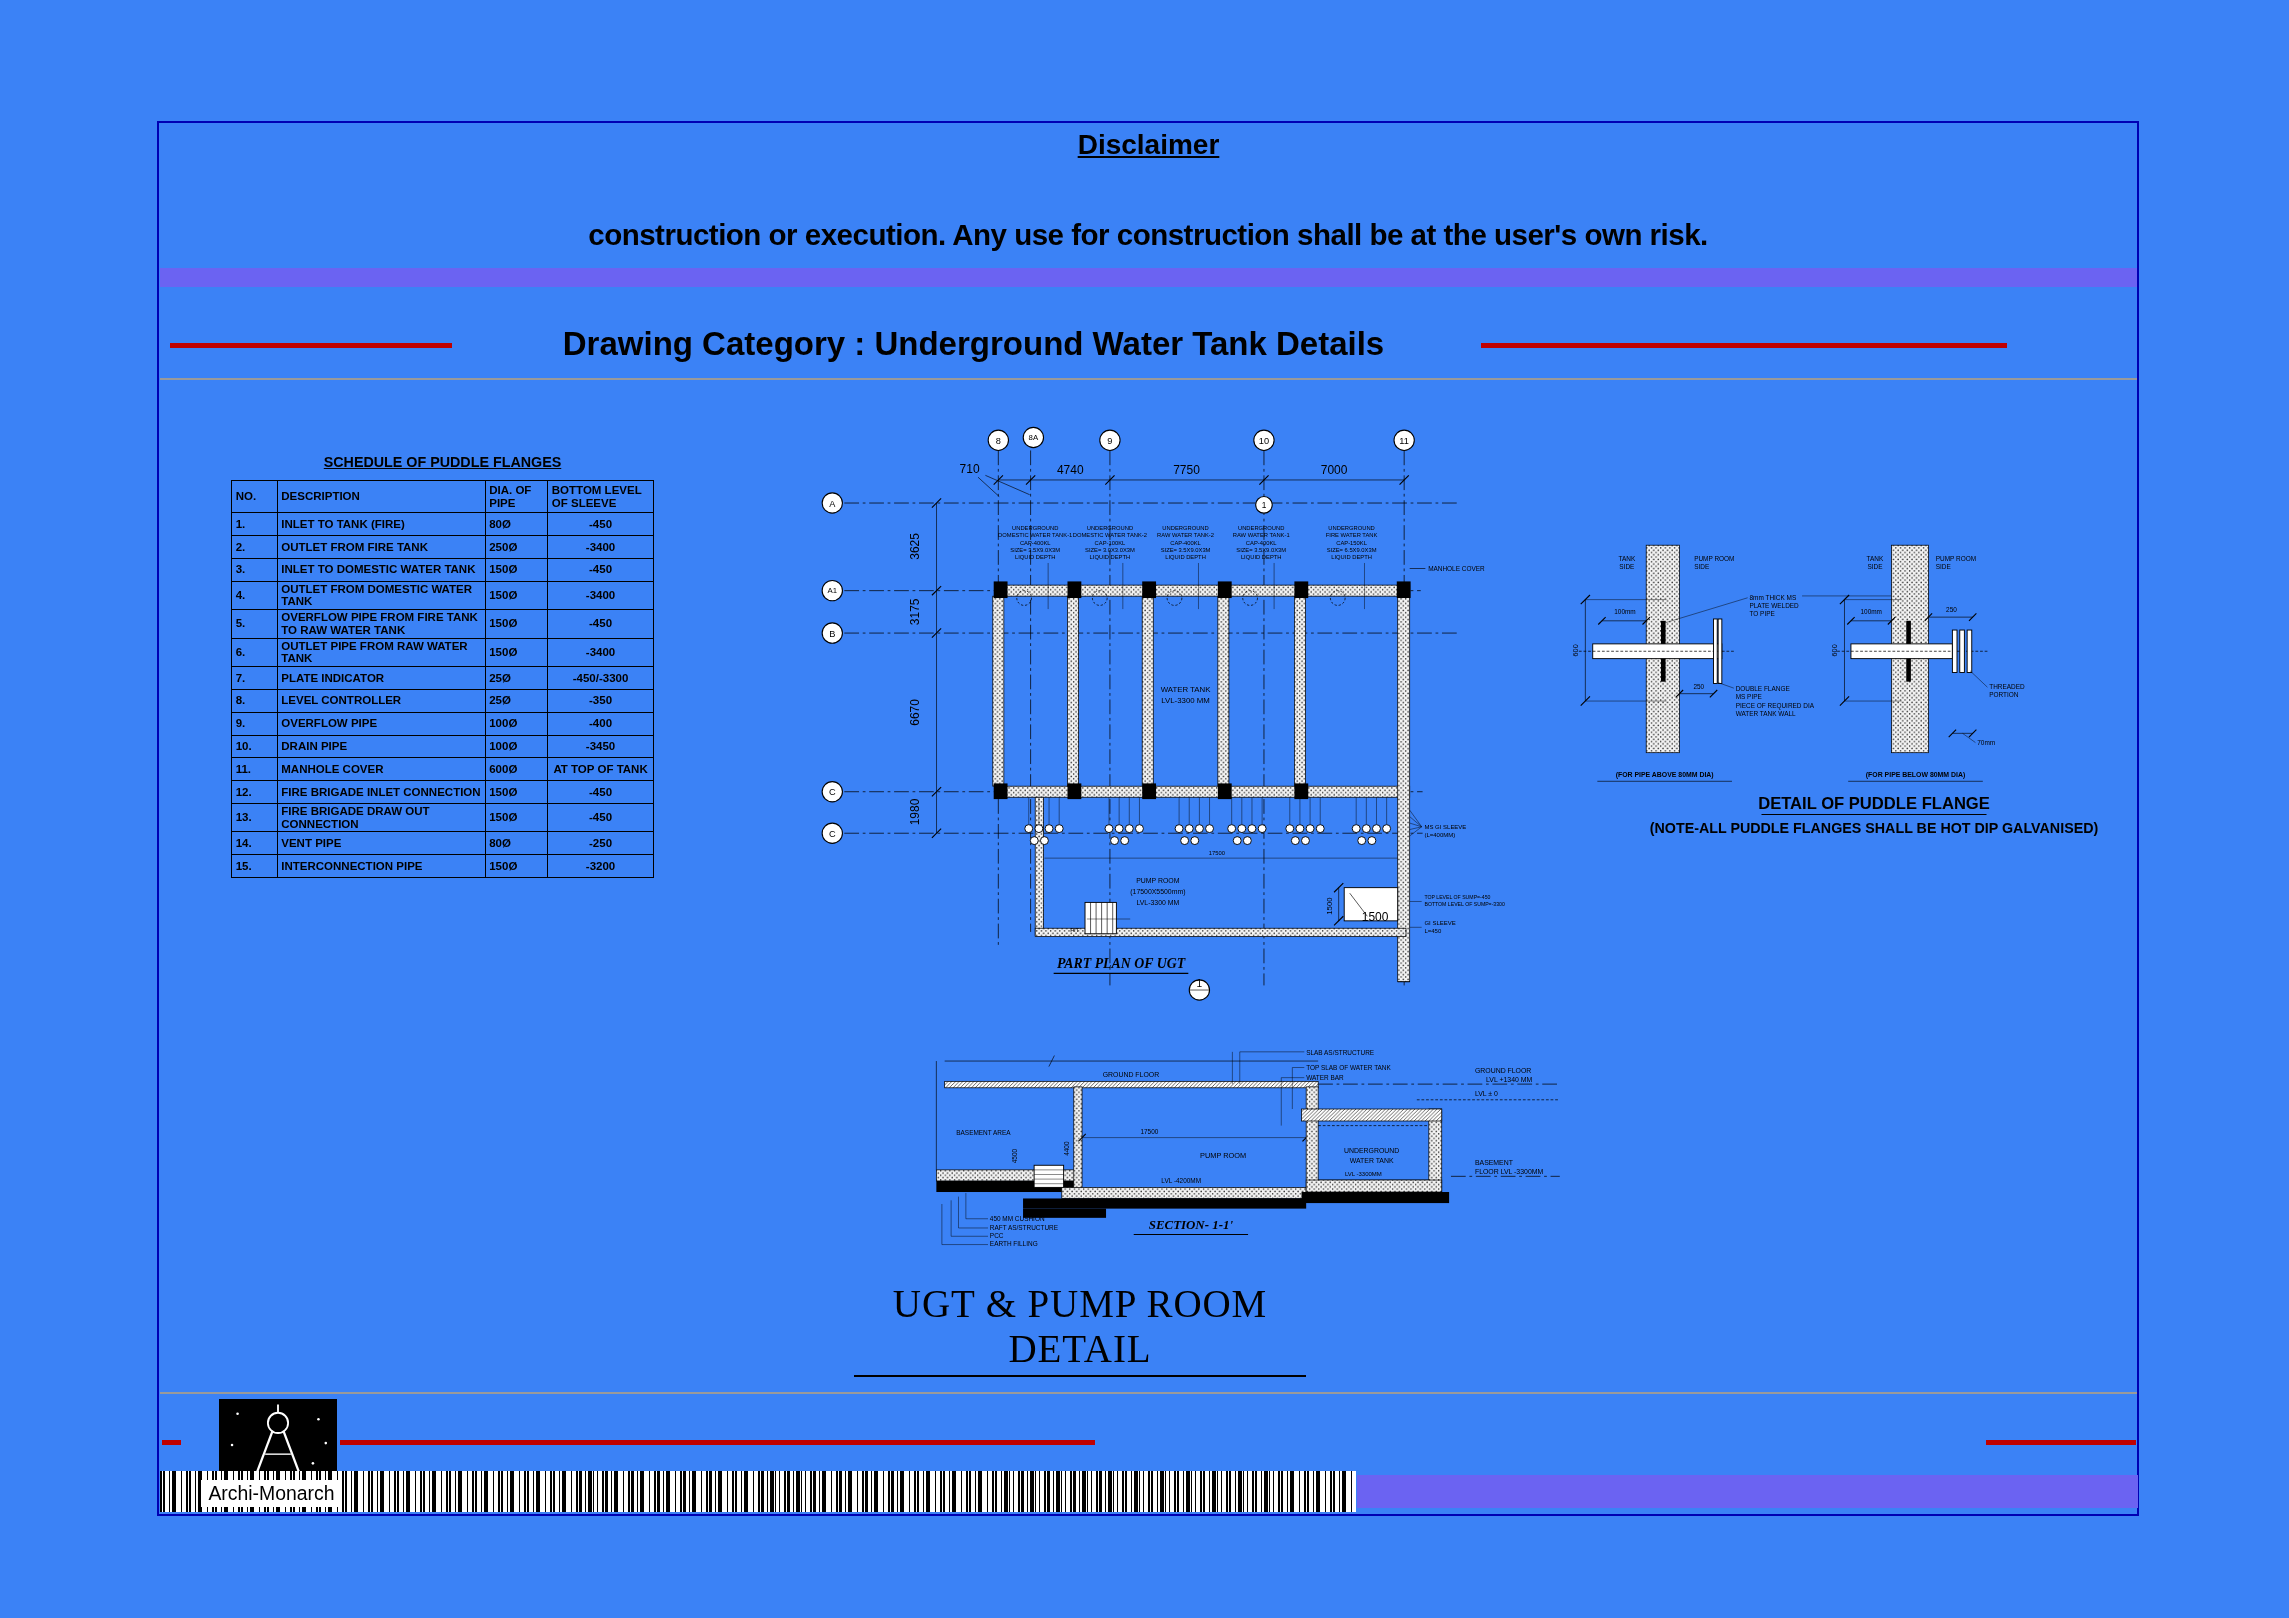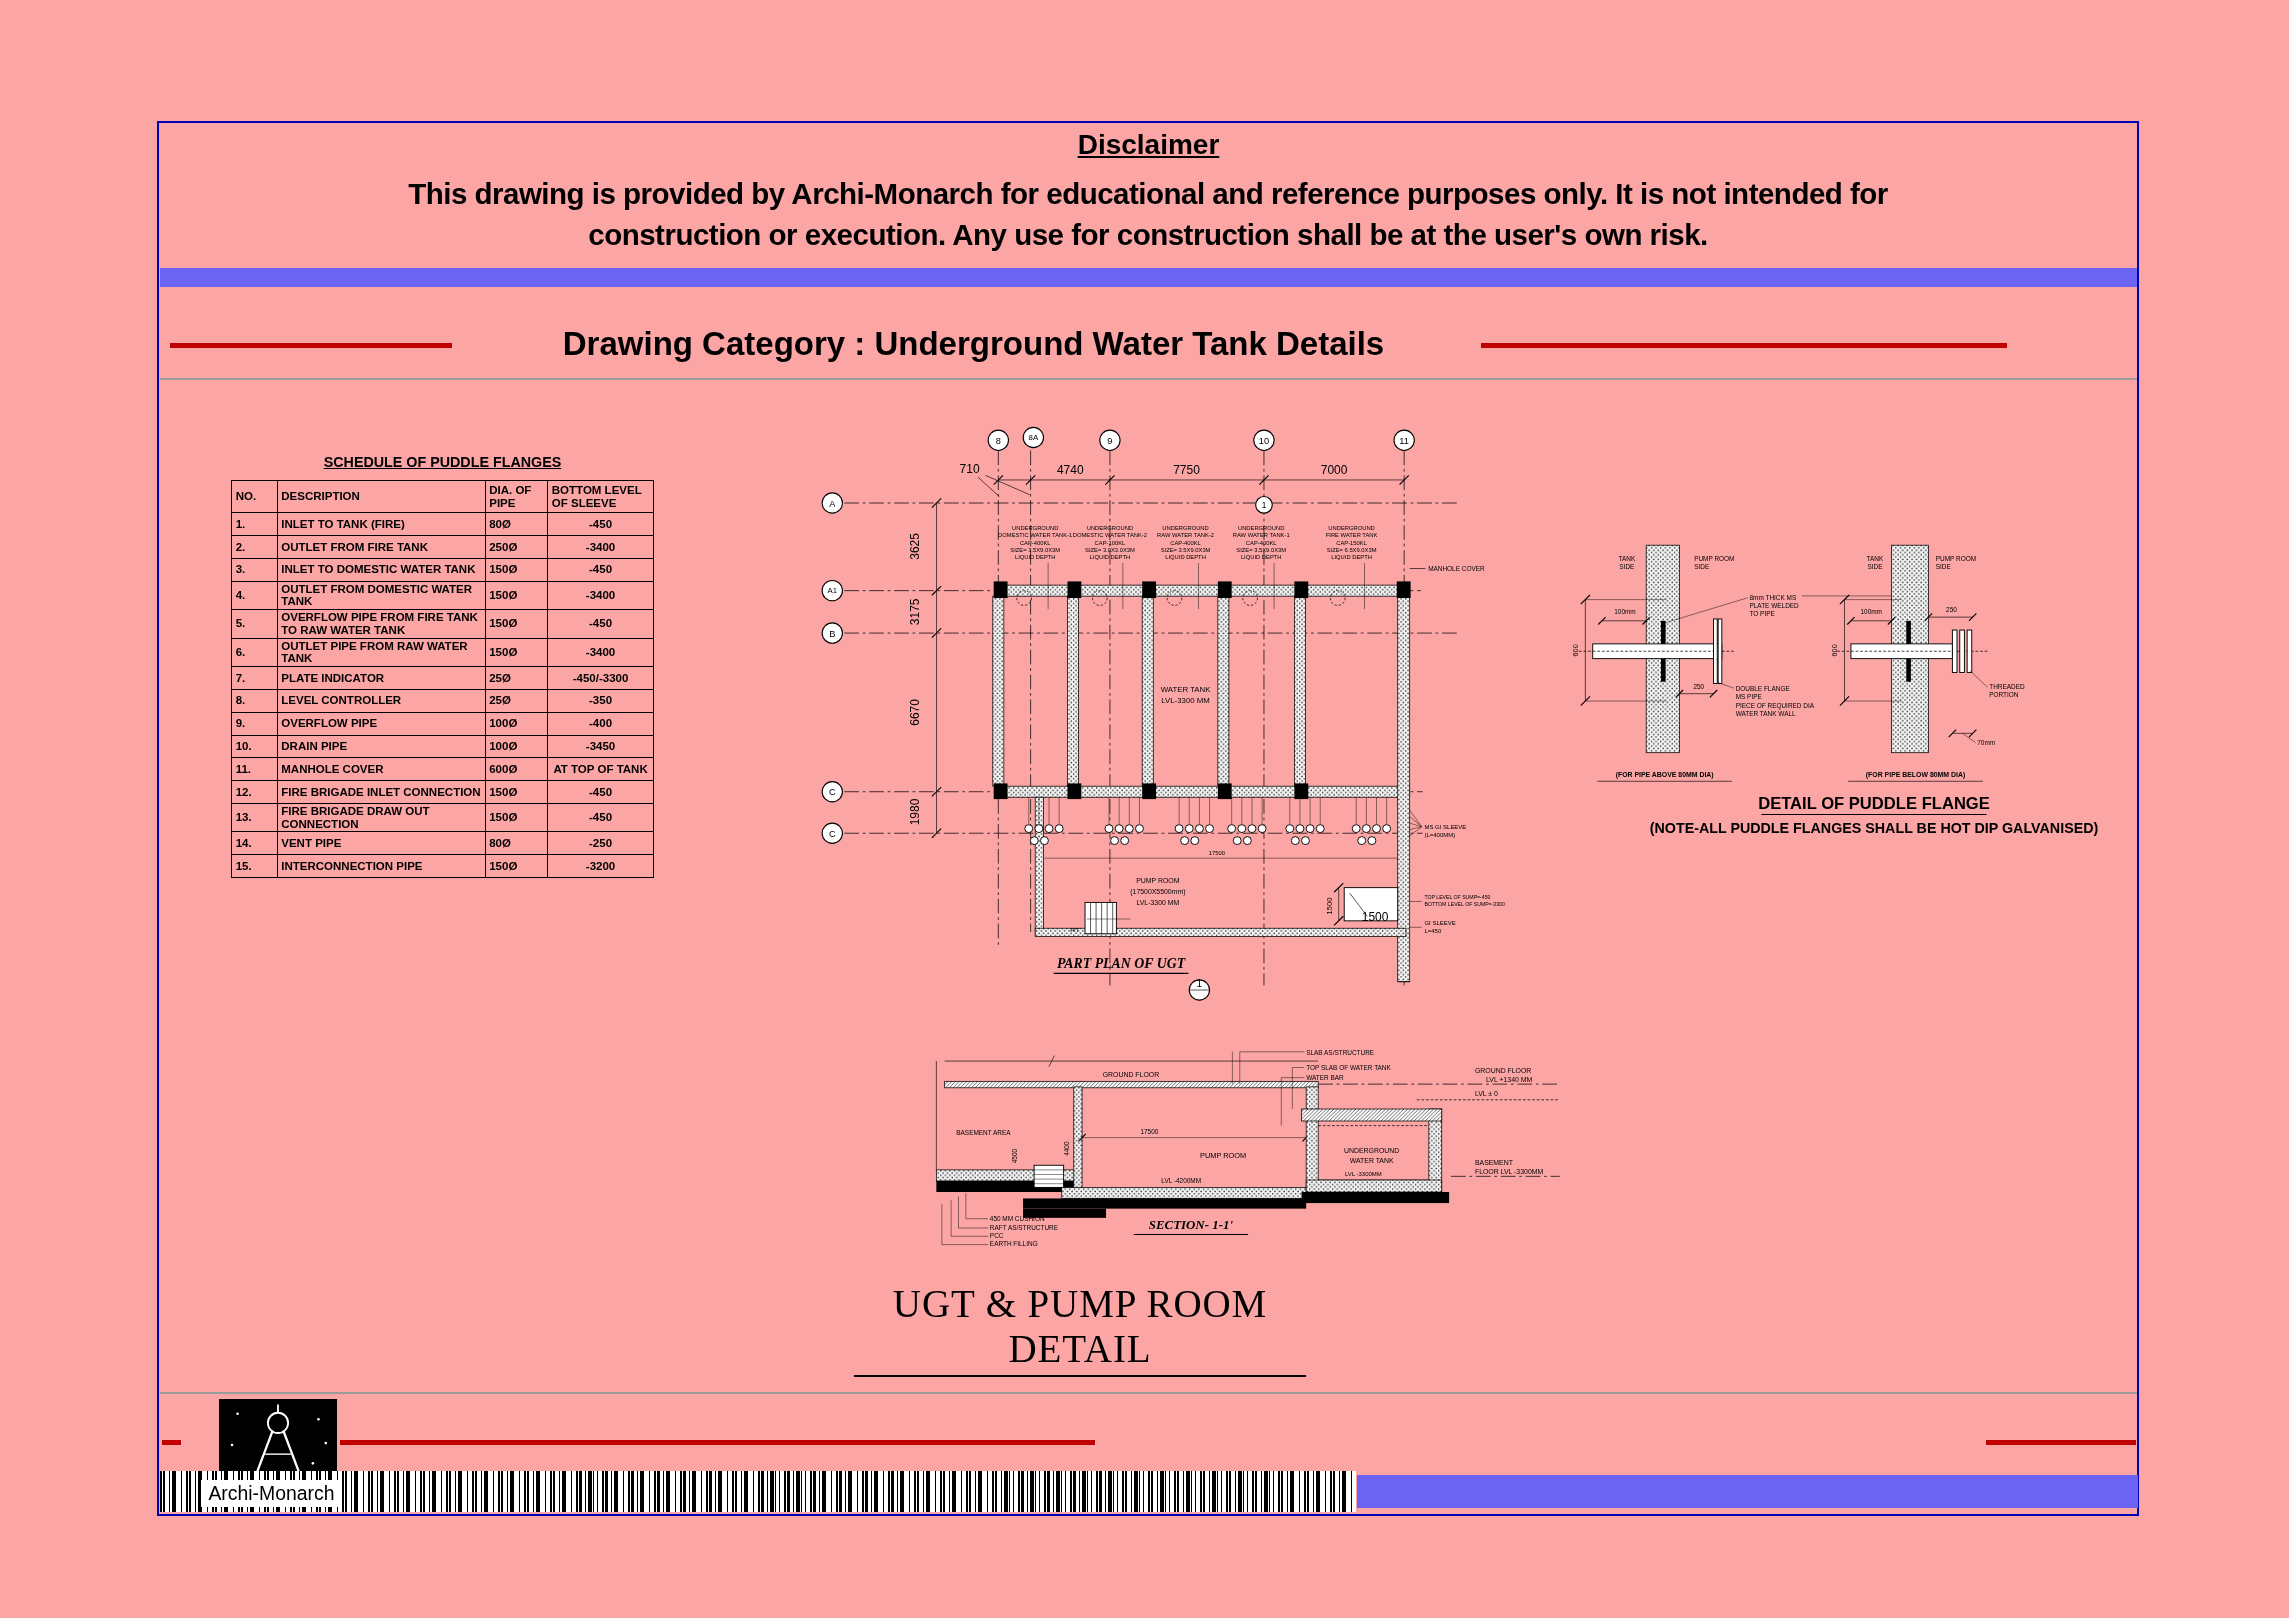--- a/index.html
+++ b/index.html
@@ -1,16 +1,16 @@
 <!DOCTYPE html>
 <html style="font-size:14.8px"><head>
 <meta charset="utf-8">
 <style>
   html,body{margin:0;padding:0;background:#fff;}
-  .page{position:relative;width:2290px;height:1619px;background:#fca5a5;font-family:"Liberation Sans",sans-serif;overflow:hidden;}
+  .page{position:relative;width:2290px;height:1619px;background:#3b82f6;font-family:"Liberation Sans",sans-serif;overflow:hidden;}
   .abs{position:absolute;}
   .sheet-border{left:157px;top:121px;width:1982px;height:1395px;border:2.8px solid #0000b4;box-sizing:border-box;}
   .disc-title{left:160px;top:129px;width:1977px;text-align:center;font-size:28px;font-weight:bold;text-decoration:underline;}
   .disc-line{left:169px;width:1958px;text-align:center;font-size:29.5px;font-weight:bold;letter-spacing:-0.5px;}
   .purple-bar{background:#6b63f2;}
   .red-line{background:#c00000;}
   .gray-line{background:#9a9a9a;}
   .cat-title{left:466px;top:325px;width:1015px;text-align:center;font-size:33px;font-weight:bold;}
   .sched-title{left:231px;top:454px;width:423px;text-align:center;font-size:14.3px;font-weight:bold;text-decoration:underline;}
   table.sched{position:absolute;left:231px;top:480px;width:423px;border-collapse:collapse;font-size:11.5px;font-weight:bold;}
@@ -61,21 +61,20 @@
       <pattern id="hatch" width="4" height="4" patternUnits="userSpaceOnUse">
         <rect width="4" height="4" fill="#fff"></rect>
         <path d="M0,4 L4,0 M-1,1 L1,-1 M3,5 L5,3" stroke="#333" stroke-width=".8"></path>
       </pattern>
     </defs>
   </svg>
 
   <div class="abs sheet-border"></div>
 
   <div class="abs disc-title">Disclaimer</div>
-  <div class="abs disc-line" style="top:177px;">This drawing is provided by Archi-Monarch for educational and reference purposes only. It is not intended for</div>
   <div class="abs disc-line" style="top:218px;">construction or execution. Any use for construction shall be at the user's own risk.</div>
   <div class="abs purple-bar" style="left:160px;top:268px;width:1977px;height:19.4px;"></div>
 
   <div class="abs red-line" style="left:170px;top:343px;width:282px;height:4.6px;"></div>
   <div class="abs cat-title">Drawing Category : Underground Water Tank Details</div>
   <div class="abs red-line" style="left:1481px;top:343px;width:526px;height:4.6px;"></div>
   <div class="abs gray-line" style="left:160px;top:378px;width:1977px;height:1.8px;"></div>
 
   <div class="abs sched-title">SCHEDULE OF PUDDLE FLANGES</div>
   <table class="sched">

